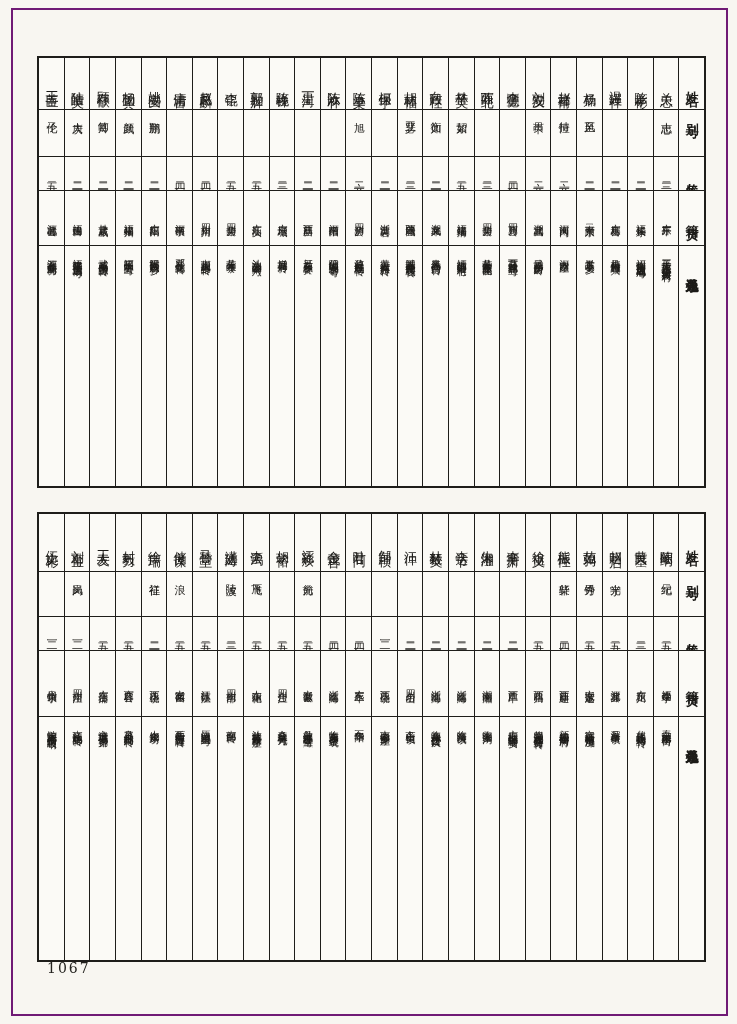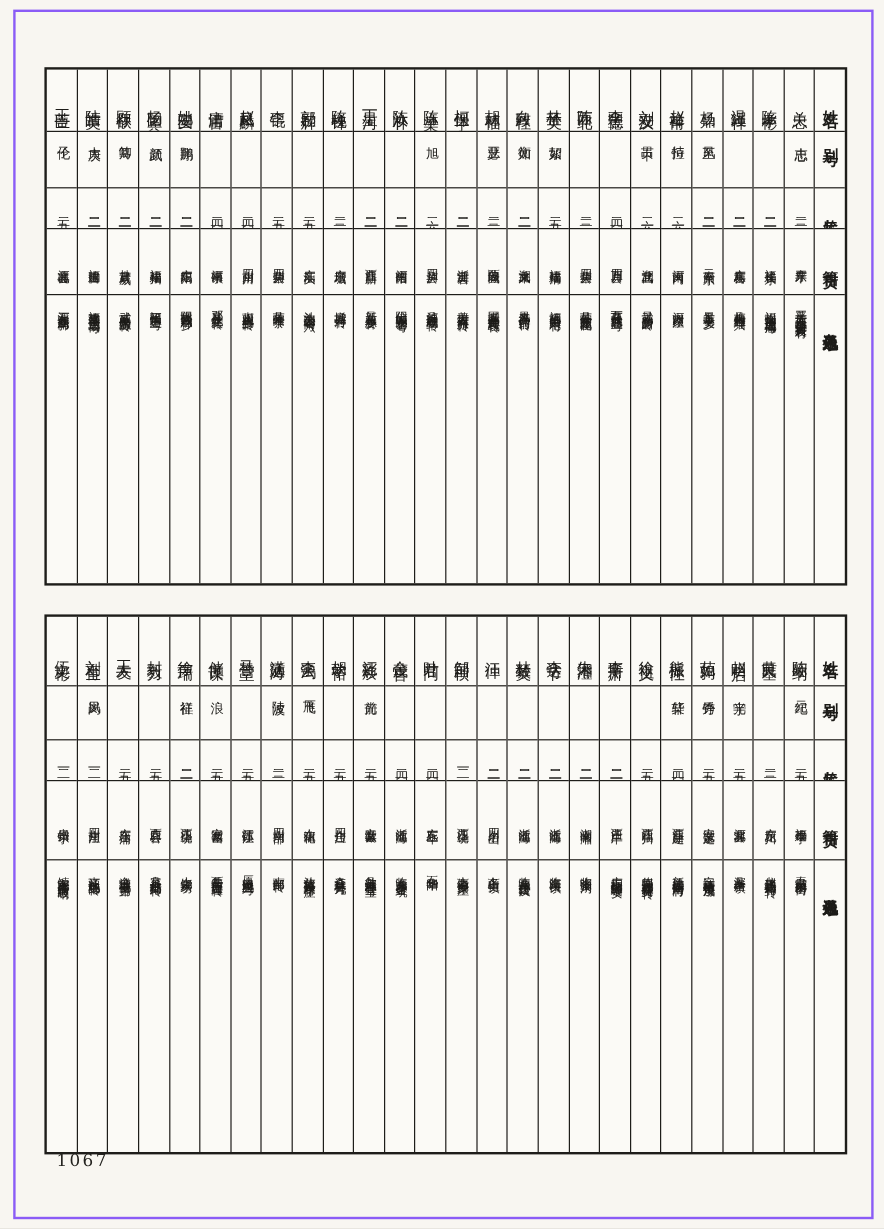--- a/index.html
+++ b/index.html
@@ -4,21 +4,21 @@
 <title>1067</title>
 <style>
   html,body { margin:0; padding:0; background:#cfccc6; }
   .page {
     position:relative; width:737px; height:1024px; margin:0 auto;
     background:#f8f6f1; overflow:hidden; box-sizing:border-box;
     font-family:"Liberation Serif","DejaVu Serif",serif; color:#1c1b18;
   }
   .frame {
     position:absolute; top:8px; bottom:8px; left:11px; right:9px;
-    border:2px solid #8b5cf6;
+    border:2px solid #701a75;
   }
   .table {
     position:absolute; left:24px; right:20px;
     display:flex; flex-direction:row-reverse;
     border:2px solid #1e1d1a; box-sizing:border-box; background:#fbfaf6;
   }
   .t0 { top:46px;  height:432px; --hn:52px; --ha:47px; --hg:34px; --hp:55px; }
   .t1 { top:502px; height:450px; --hn:58px; --ha:45px; --hg:34px; --hp:66px; }
   .col { flex:1 1 0; min-width:0; display:flex; flex-direction:column; border-left:1px solid #1e1d1a; }
   .col:last-child { border-left:none; }

